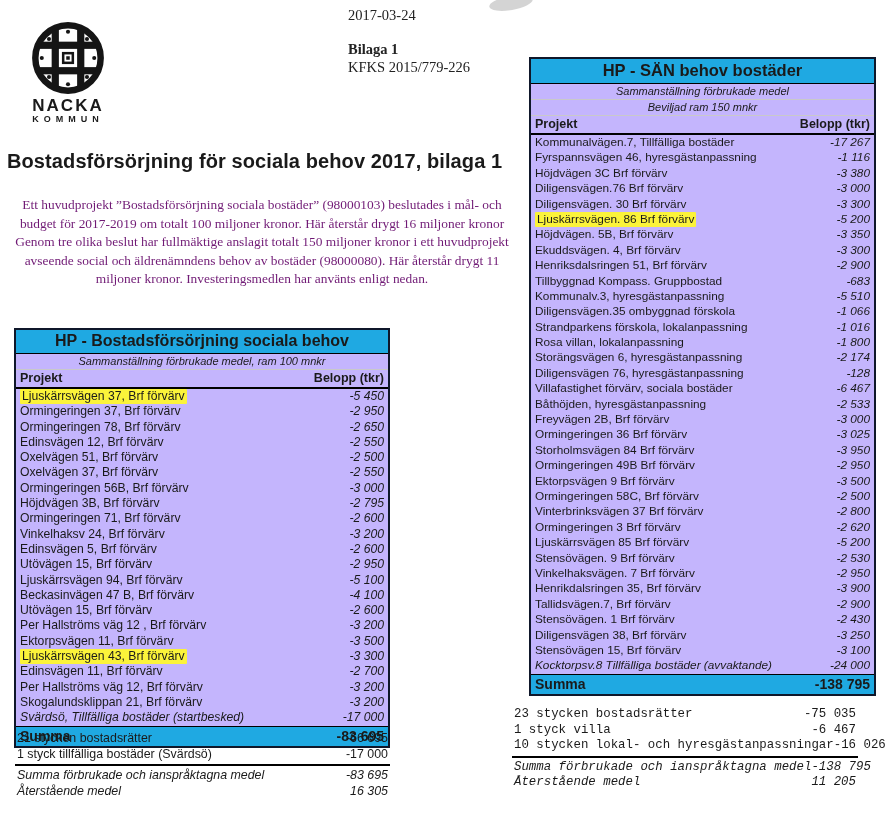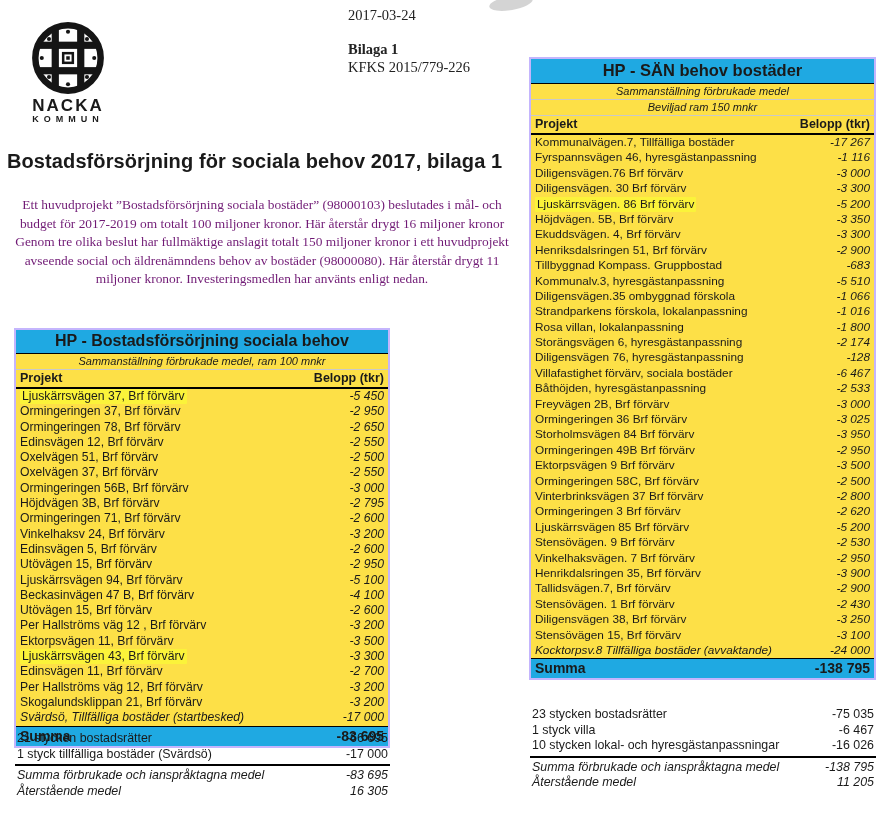--- a/index.html
+++ b/index.html
@@ -16,21 +16,21 @@
   .docmeta .date { margin-bottom:16px; }
   .docmeta .bilaga { font-weight:600; }
   .smudge { position:absolute; left:489px; top:-4px; width:44px; height:14px; background:#9f9f9f; opacity:.45; border-radius:50%; transform:rotate(-10deg); }
 
   
   .title { position:absolute; left:7px; top:150px; font-size:20px; font-weight:800; letter-spacing:0.1px; }
   .intro { position:absolute; left:8px; top:196px; width:508px; font-family:"Liberation Serif", serif;
            font-size:13.4px; line-height:18.6px; color:#701a75; text-align:center; }
 
   
-  .tbl { position:absolute; border:2px solid #c4b5fd; background:#fde047; box-sizing:border-box; }
+  .tbl { position:absolute; border:2px solid #0f172a; background:#c4b5fd; box-sizing:border-box; }
   .tbl-left  { left:14px;  top:312px; width:376px;margin-top:16px; }
   .tbl-right { left:529px; top:57px;  width:347px; }
   .tbl-head { font-weight:800; text-align:center; border-bottom:1px solid #000; padding:2px 0 3px; }
   .tbl-left  .tbl-head { font-size:16px; }
   .tbl-right .tbl-head { font-size:16.5px; }
   .tbl-sub { font-style:italic; text-align:center; font-size:11px; padding:1px 0 2px; border-bottom:1px solid #c9c9c9; }
   .colhead { display:flex; justify-content:space-between; font-weight:800; padding:1px 4px 0; border-bottom:2px solid #000; }
   .tbl-left  .colhead { font-size:12.5px; height:16px; }
   .tbl-right .colhead { font-size:12.5px; height:16px; }
   .rows .row { display:flex; justify-content:space-between; padding:0 4px; white-space:nowrap; }
@@ -38,21 +38,21 @@
   .tbl-right .rows .row { font-size:11.8px; height:15.4px; line-height:15.4px; }
   .row .amt { font-style:italic; }
   .row.it { font-style:italic; }
   .hl { background:#fbf33a; padding:0 2px; border-radius:1px; }
   .summa { display:flex; justify-content:space-between; font-weight:800; padding:1px 4px 2px; border-top:1px solid #000; font-size:14px;text-align:center; }
   .blue { background:#1fa9e2; }
 
   
   .below { position:absolute; box-sizing:border-box; }
   .below-left  { left:15px;  top:731px; width:375px; }
-  .below-right { left:530px; top:707px; width:346px; }
+  .below-right { left:512px; top:707px; width:346px;font-family:Liberation Mono, monospace; }
   .brow { display:flex; justify-content:space-between; font-size:12.4px; height:15.6px; line-height:15.6px; padding:0 2px; white-space:nowrap; }
   .sep { border-top:2.5px solid #000; margin:2px 0 2px; }
   .tot .brow { font-style:italic; }
 </style>
 </head>
 <body>
 
 <div class="page">
 
   <div class="smudge"></div>
@@ -266,20 +266,24 @@
         <div class="row">
           <span class="nm">Kommunalvägen.7, Tillfälliga bostäder</span>
           <span class="amt">-17 267</span>
         </div>
 
         <div class="row">
           <span class="nm">Fyrspannsvägen 46, hyresgästanpassning</span>
           <span class="amt">-1 116</span>
         </div>
 
+        <div class="row">
+          <span class="nm">Höjdvägen 3C Brf förvärv</span>
+          <span class="amt">-3 380</span>
+        </div>
 
         <div class="row">
           <span class="nm">Diligensvägen.76 Brf förvärv</span>
           <span class="amt">-3 000</span>
         </div>
 
         <div class="row">
           <span class="nm">Diligensvägen. 30 Brf förvärv</span>
           <span class="amt">-3 300</span>
         </div>

